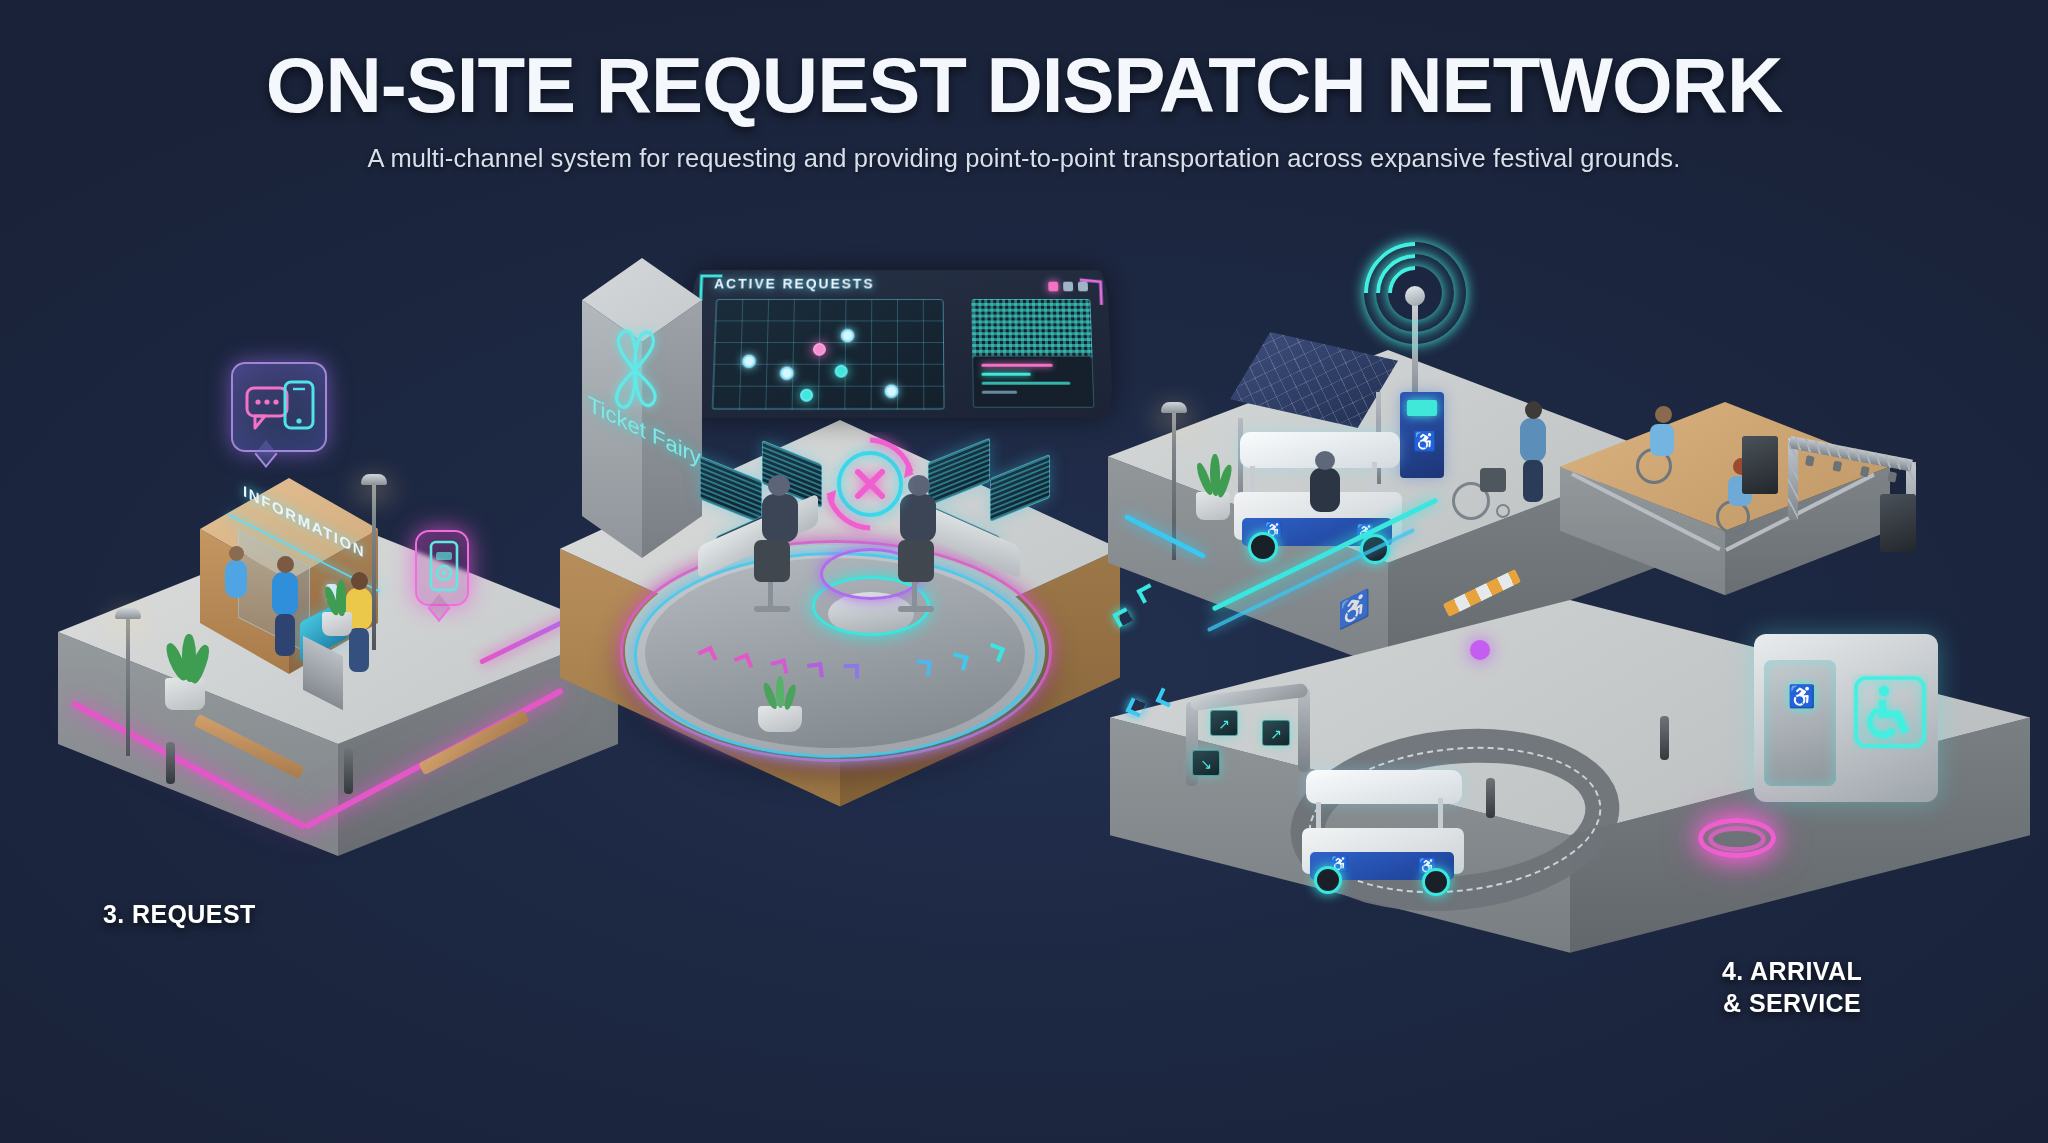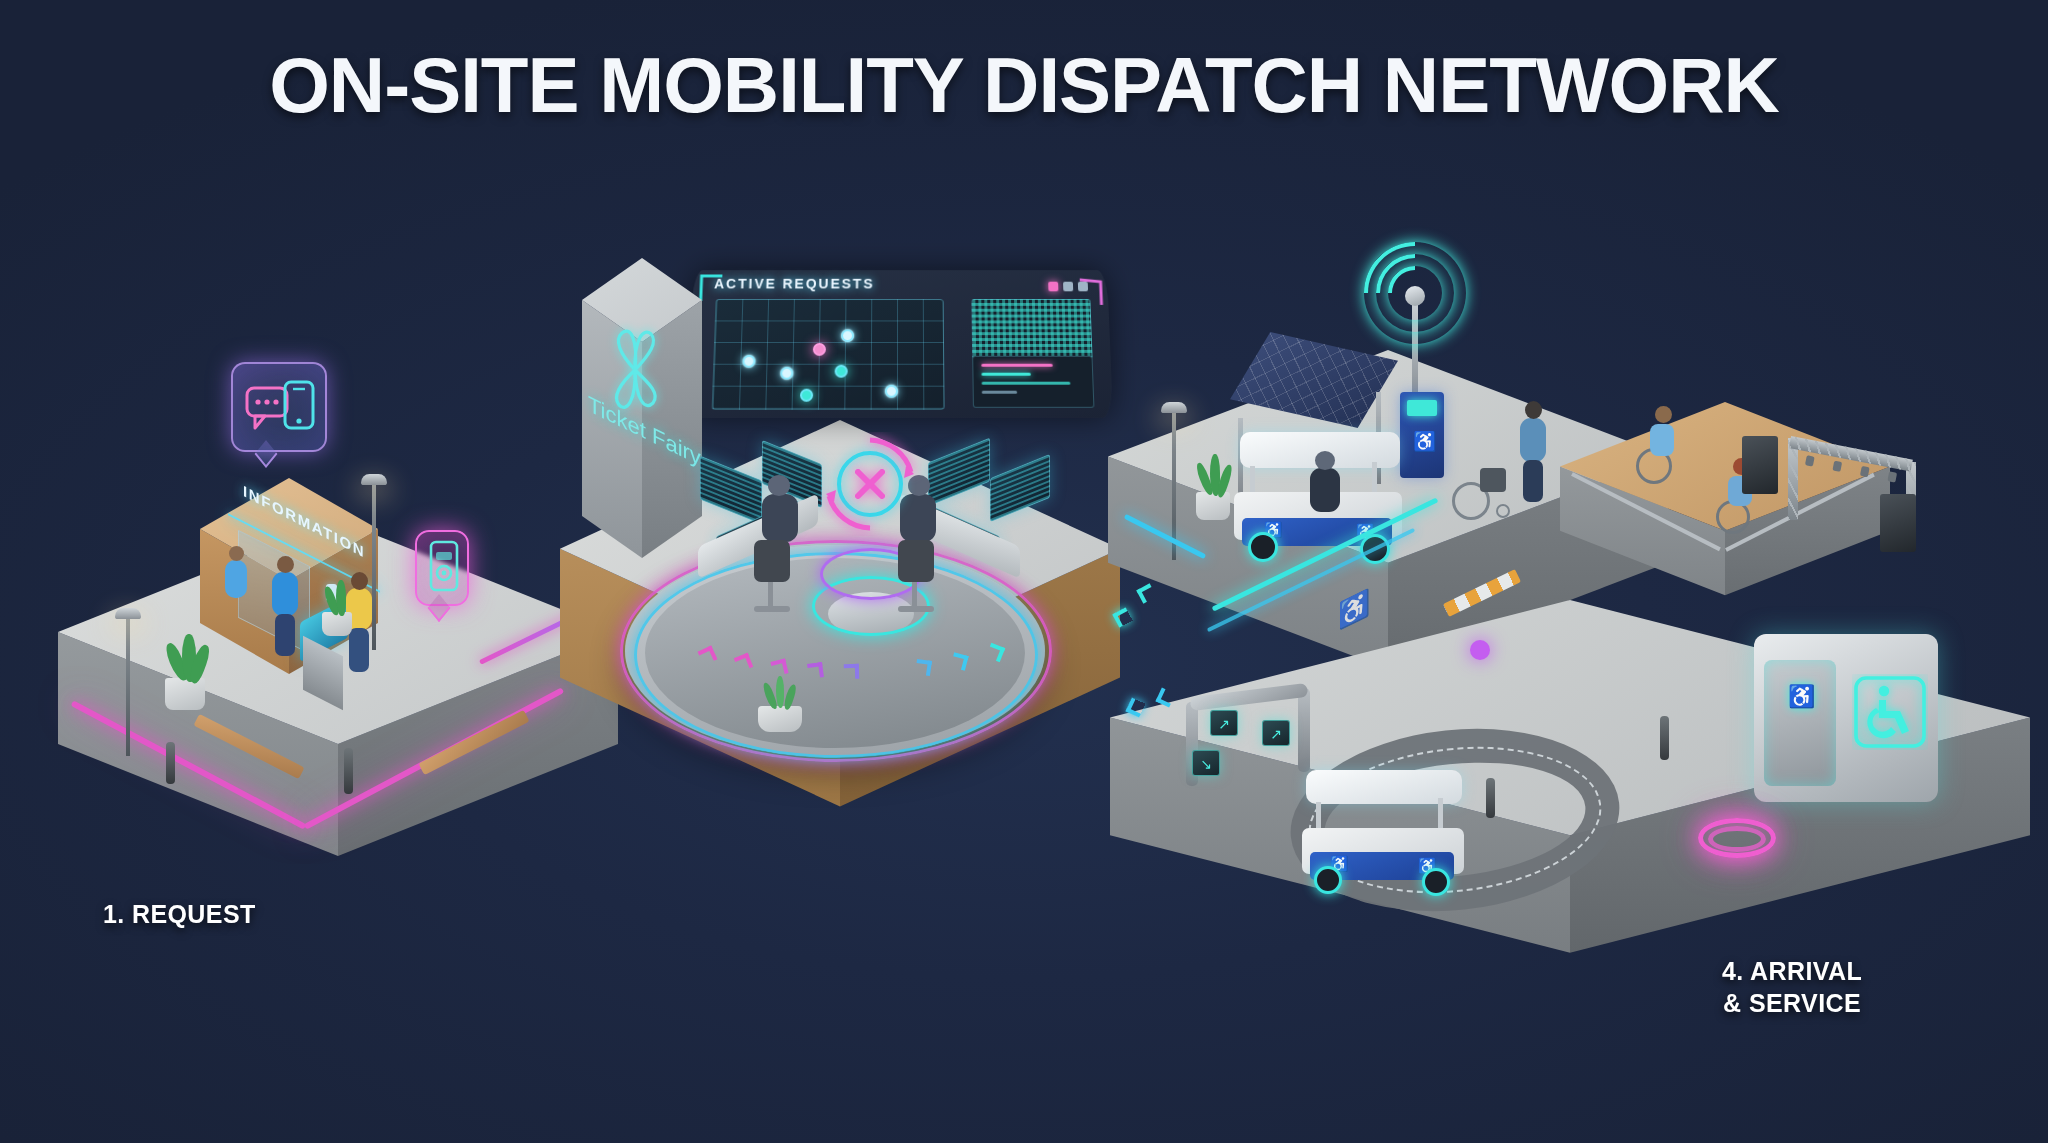--- a/index.html
+++ b/index.html
@@ -214,21 +214,22 @@
     position:absolute; border-radius:50%;
     border:5px solid #ef5fd0; box-shadow:0 0 24px #ef5fd0,0 0 40px rgba(239,95,208,.45);
   }
 </style>
 </head>
 <body>
 
 <div id="stage">
 
   <div class="hdr">
-    <div class="title">ON-SITE MOBILITY DISPATCH NETWORK</div>
+    <div class="title">ON-SITE REQUEST DISPATCH NETWORK</div>
+    <div class="subtitle">A multi-channel system for requesting and providing point-to-point transportation across expansive festival grounds.</div>
   </div>
 
   <div>
 
     <div class="diamond" style="left:58px;top:520px;width:560px;height:400px;">
       <div class="dside-l" style="background:linear-gradient(180deg,#9fa4a7,#7b8084);"></div>
       <div class="dside-r" style="background:linear-gradient(180deg,#8a8f93,#62676b);"></div>
       <div class="dtop" style="background:linear-gradient(150deg,#dcdedd,#bcc0c2);"></div>
     </div>
 
@@ -661,20 +662,20 @@
       <div class="chev" style="left:1158px;top:690px;border-color:#39c8f0;transform:rotate(-155deg);"></div>
     </div>
     <div style="position:absolute;left:1120px;top:534px;width:90px;height:5px;border-radius:3px;
                 background:#39c8f0;box-shadow:0 0 14px #39c8f0;transform:rotate(27deg);"></div>
 
     <div style="position:absolute;left:1470px;top:640px;width:20px;height:20px;border-radius:50%;
                 background:#c45ef0;box-shadow:0 0 18px #c45ef0;"></div>
   </div>
 
   <div class="steplbl" id="lbl1">
-    <div>1. REQUEST</div>
+    <div>3. REQUEST</div>
   </div>
   <div class="steplbl" id="lbl4">
     <div>4. ARRIVAL</div>
     <div>&amp; SERVICE</div>
   </div>
 
 </div>
 
 </body></html>

